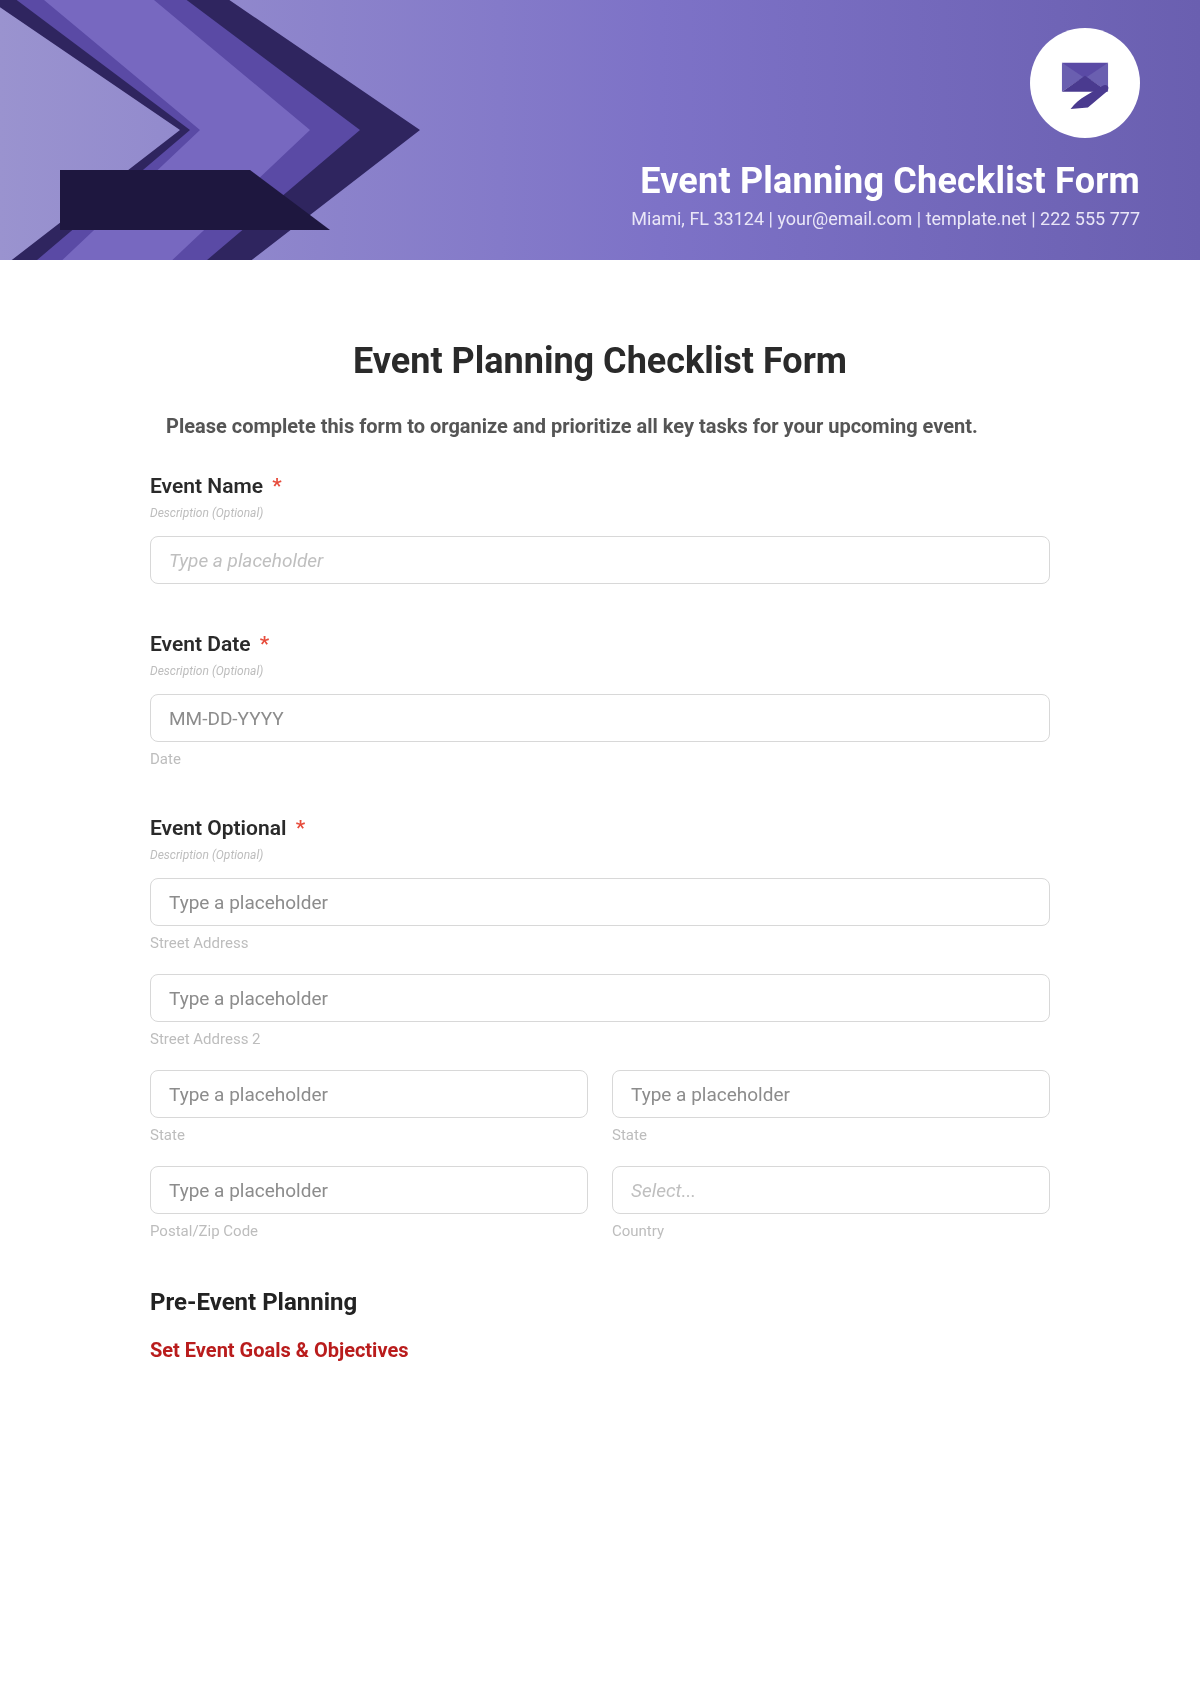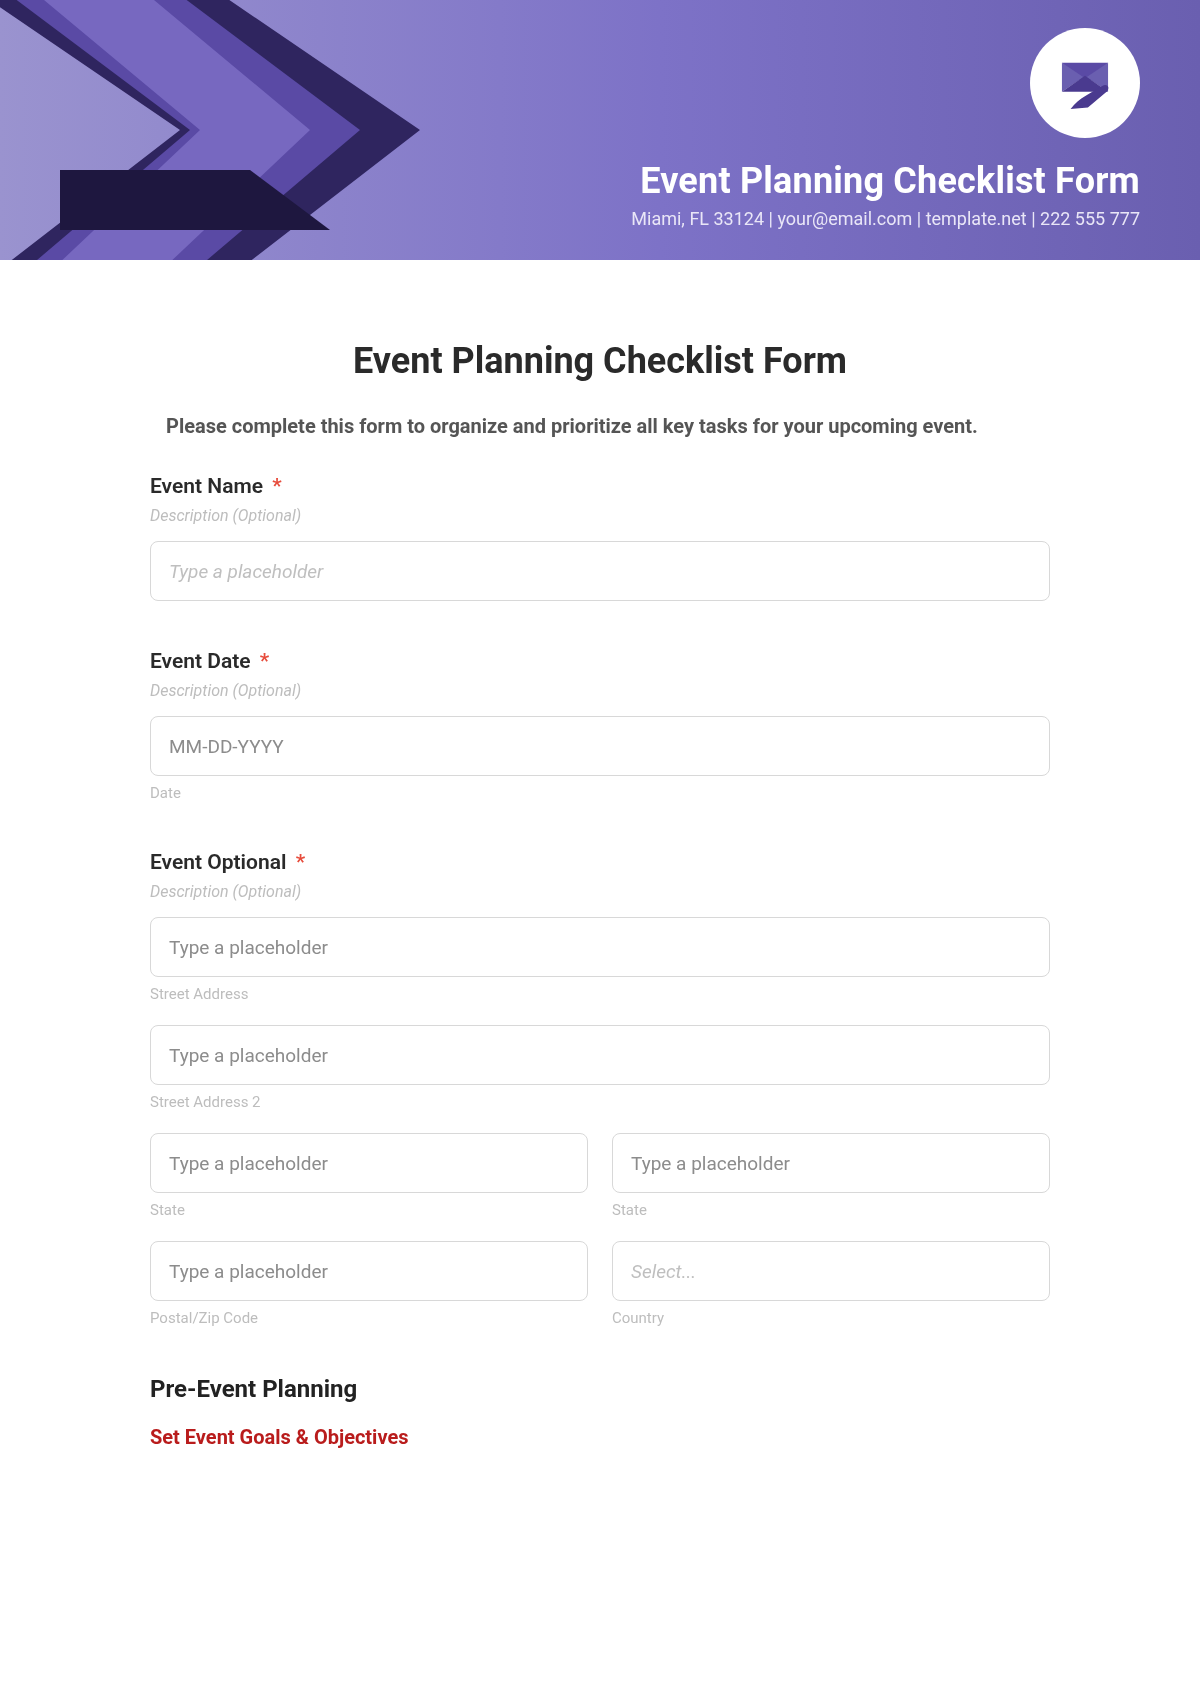--- a/index.html
+++ b/index.html
@@ -66,28 +66,28 @@
 
   .field { margin-bottom: 48px; }
   .field .label {
     font-size: 21px;
     font-weight: 600;
     color: #2a2a2a;
     margin-bottom: 8px;
   }
   .field .label .req { color: #e74c3c; margin-left: 4px; }
   .field .hint {
-    font-size: 16px;
+    font-size: 12px;
     font-style: italic;
     color: #bdbdbd;
     margin-bottom: 16px;
   }
   .input, .select {
     width: 100%;
-    height: 60px;
+    height: 48px;
     border: 1px solid #d8d8d8;
     border-radius: 8px;
     padding: 0 18px;
     font-size: 19px;
     color: #333;
     background: #fff;
     outline: none;
     font-family: inherit;
   }
   .input::placeholder { color: #bfbfbf; font-style: italic; }

